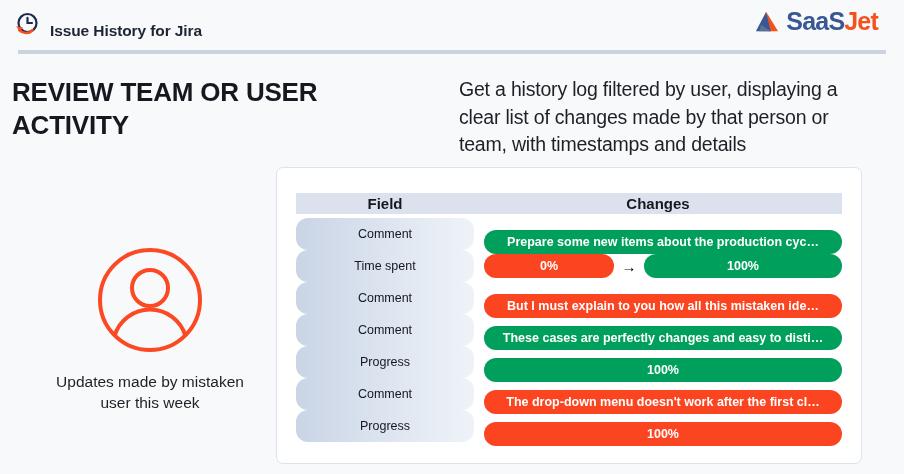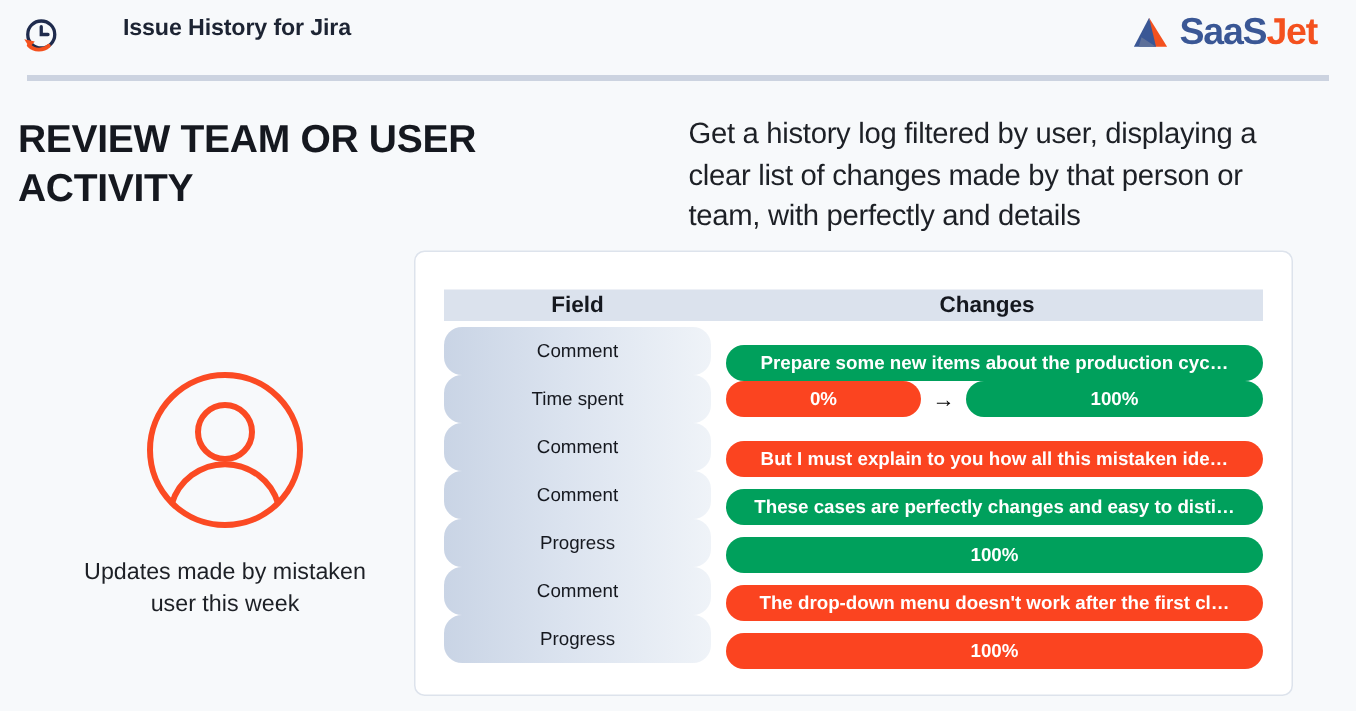--- a/index.html
+++ b/index.html
@@ -18,23 +18,22 @@
   
   .topbar {
     position: absolute;
     left: 0; top: 0;
     width: 904px; height: 50px;
     display: flex;
     align-items: center;
   }
   .brand {
     display: flex;
-    align-items: flex-start;
+    align-items: flex-end;
     margin-left: 12px;
-    gap: 32px;
   }
   .clock-icon {
     width: 30px; height: 30px;
     flex: 0 0 30px;
     display: block;
   }
   .brand-title {
     font-size: 15.5px;
     font-weight: bold;
     color: #1d2433;
@@ -218,21 +217,21 @@
         <path d="M8.5 16 L19 23 L6.5 23 Z" fill="#5d7099"></path>
       </svg>
     </span>
     <span class="logo-text"><span class="logo-saas">SaaS</span><span class="logo-jet">Jet</span></span>
   </div>
 </div>
 
 <div class="divider"></div>
 
 <div class="headline">REVIEW TEAM OR USER ACTIVITY</div>
-<div class="subhead">Get a history log filtered by user, displaying a clear list of changes made by that person or team, with perfectly and details</div>
+<div class="subhead">Get a history log filtered by user, displaying a clear list of changes made by that person or team, with timestamps and details</div>
 
 <div class="avatar-block">
   <span class="avatar">
     <svg viewBox="0 0 112 112" width="112" height="112" aria-hidden="true">
       <circle cx="56" cy="56" r="50" fill="none" stroke="#fb4a23" stroke-width="4"></circle>
       <circle cx="56" cy="44" r="18" fill="none" stroke="#fb4a23" stroke-width="4"></circle>
       <path d="M20.5 92 A37 37 0 0 1 91.5 92" fill="none" stroke="#fb4a23" stroke-width="4"></path>
     </svg>
   </span>
   <div class="avatar-caption">Updates made by mistaken user this week</div>

